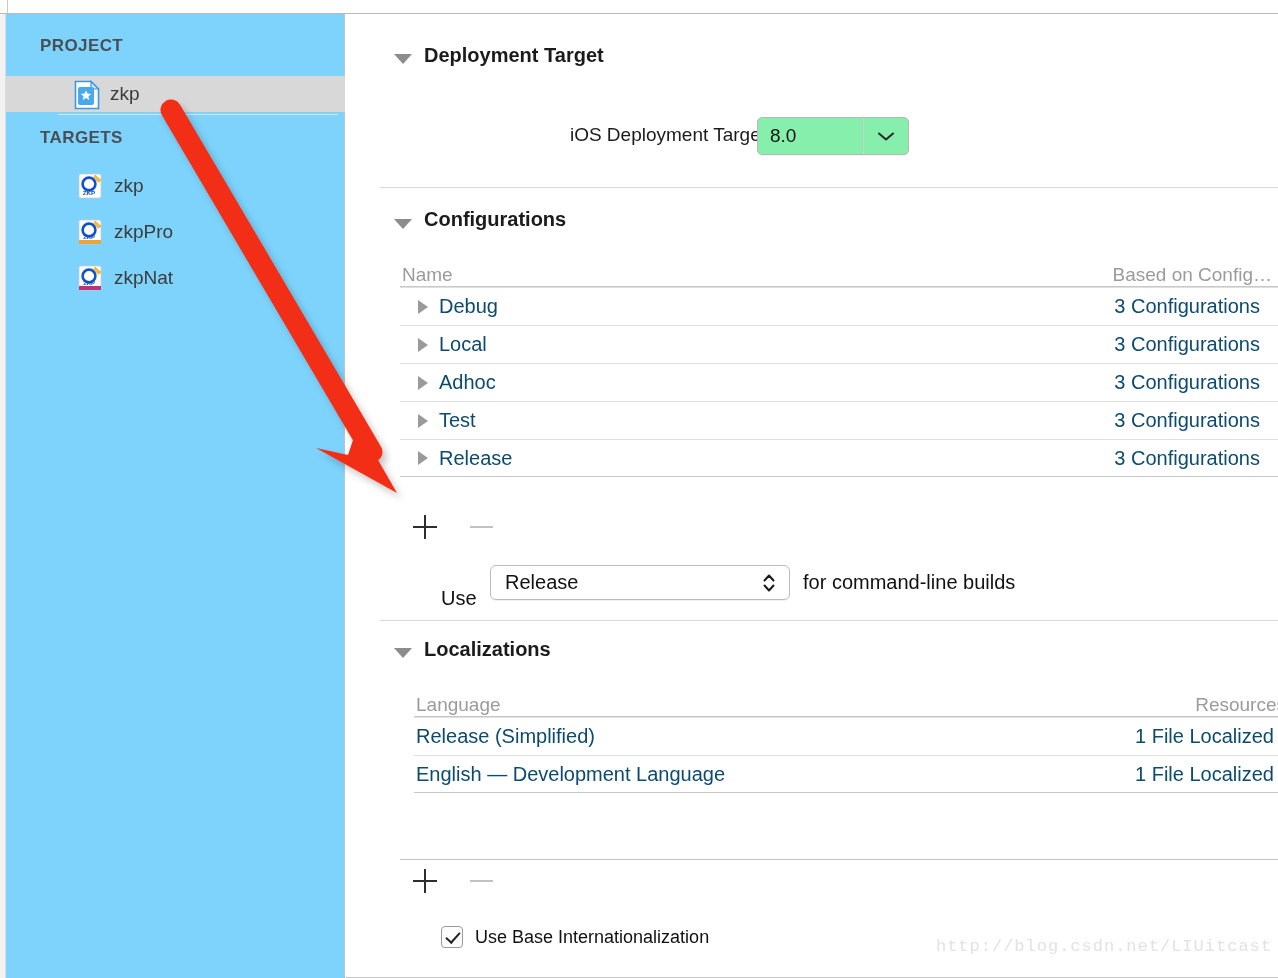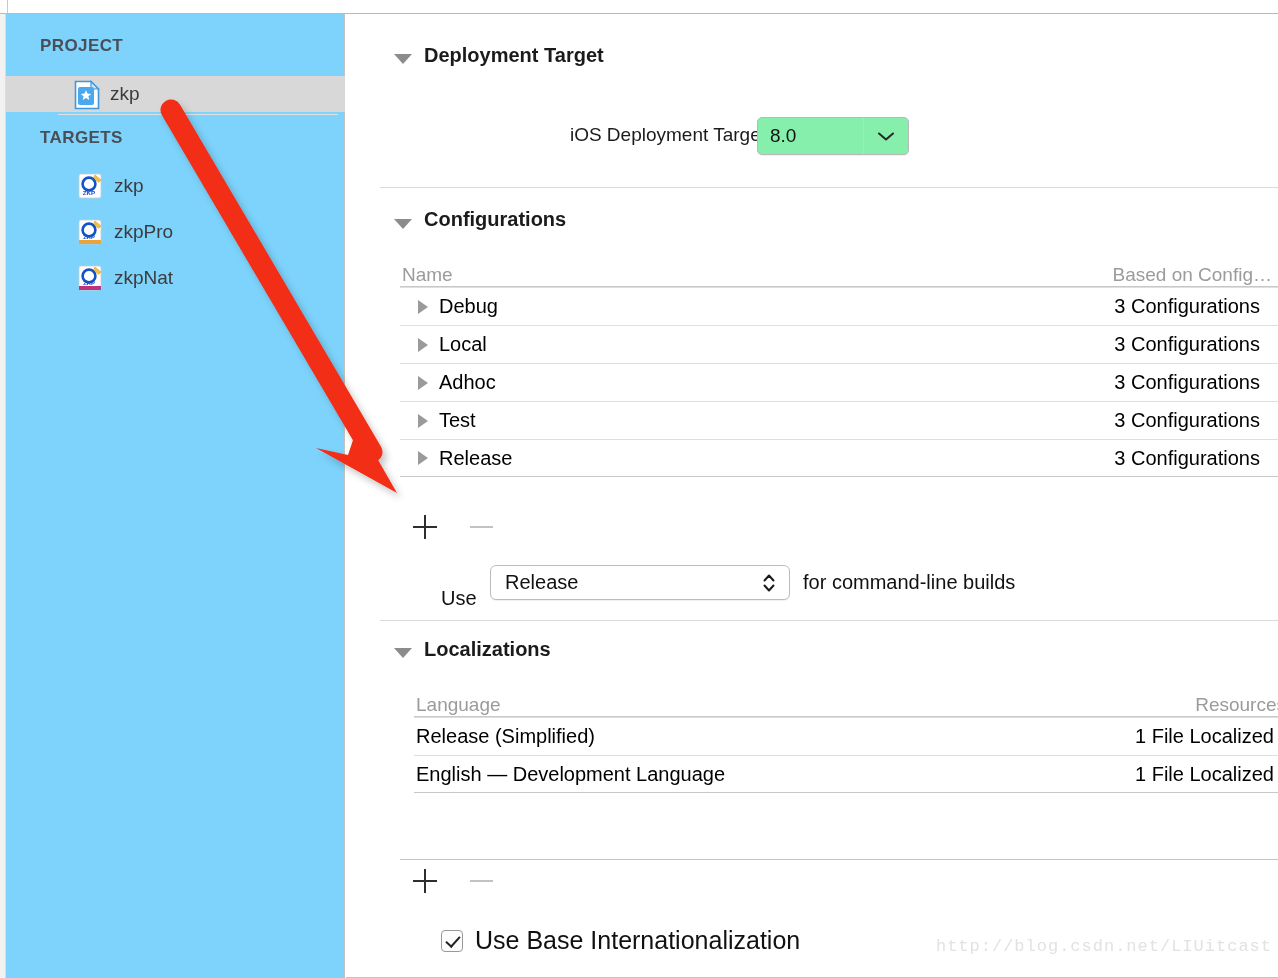--- a/index.html
+++ b/index.html
@@ -189,21 +189,21 @@
     font-size: 19px;
     color: #9b9b9b;
   }
   .tbl-head .col-name { flex: 1 1 auto; padding-left: 2px; }
   .tbl-head .col-right { flex: 0 0 auto; text-align: right; padding-right: 6px; }
   .tbl-row {
     display: flex;
     align-items: center;
     height: 38px;
     font-size: 20px;
-    color: #000000;
+    color: #0c4a6e;
     border-top: 1px solid #dfdfdf;
     box-sizing: border-box;
   }
   .tbl-row:last-of-type { border-bottom: 1px solid #c8c8c8; }
   .tbl-row .cell-name { flex: 1 1 auto; display: flex; align-items: center; }
   .tbl-row .cell-right { flex: 0 0 auto; text-align: right; padding-right: 18px; }
   .tri-right {
     width: 0; height: 0;
     border-top: 7px solid transparent;
     border-bottom: 7px solid transparent;
@@ -258,21 +258,21 @@
     content: "";
     position: absolute;
     left: 7px; top: 2px;
     width: 6px; height: 12px;
     border: solid #222;
     border-width: 0 2px 2px 0;
     transform: rotate(42deg);
   }
   .checkrow .chk-label {
     margin-left: 12px;
-    font-size: 25px;
+    font-size: 18px;
     color: #111;
   }
 
   .inline-text {
     position: absolute;
     font-size: 20px;
     color: #111;
   }
 
   

